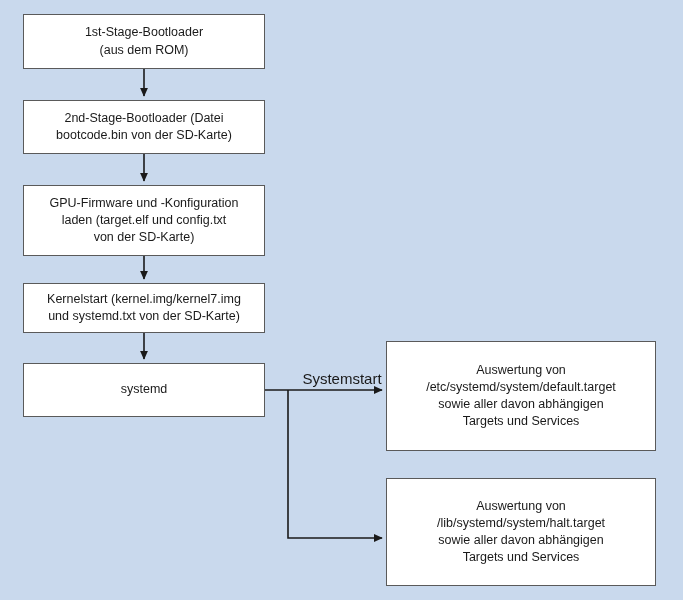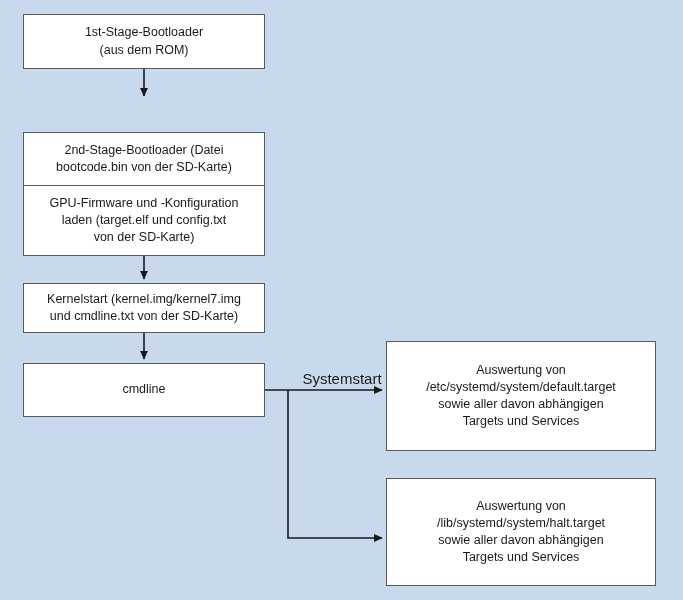--- a/index.html
+++ b/index.html
@@ -34,21 +34,21 @@
     line-height: 1.38;
     padding: 2px 6px;
   }
   .node .node-text {
     display: block;
     width: 100%;
     white-space: pre-line;
   }
   
   #node-bootloader1 { left: 23px;  top: 14px;  width: 242px; height: 55px; }
-  #node-bootloader2 { left: 23px;  top: 100px; width: 242px; height: 54px; margin-top: 32px; }
+  #node-bootloader2 { left: 23px;  top: 100px; width: 242px; height: 54px; }
   #node-gpufirmware { left: 23px;  top: 185px; width: 242px; height: 71px; }
   #node-kernelstart { left: 23px;  top: 283px; width: 242px; height: 50px; }
   #node-systemd     { left: 23px;  top: 363px; width: 242px; height: 54px; }
   
   #node-default-target { left: 386px; top: 341px; width: 270px; height: 110px; }
   #node-halt-target    { left: 386px; top: 478px; width: 270px; height: 108px; }
 
   
   #connectors {
     position: absolute;
@@ -104,25 +104,25 @@
   </div>
 
   <div class="node" id="node-gpufirmware">
     <span class="node-text">GPU-Firmware und -Konfiguration
 laden (target.elf und config.txt
 von der SD-Karte)</span>
   </div>
 
   <div class="node" id="node-kernelstart">
     <span class="node-text">Kernelstart (kernel.img/kernel7.img
-und cmdline.txt von der SD-Karte)</span>
+und systemd.txt von der SD-Karte)</span>
   </div>
 
   <div class="node" id="node-systemd">
-    <span class="node-text">cmdline</span>
+    <span class="node-text">systemd</span>
   </div>
 
   <div class="node" id="node-default-target">
     <span class="node-text">Auswertung von
 /etc/systemd/system/default.target
 sowie aller davon abhängigen
 Targets und Services</span>
   </div>
 
   <div class="node" id="node-halt-target">

